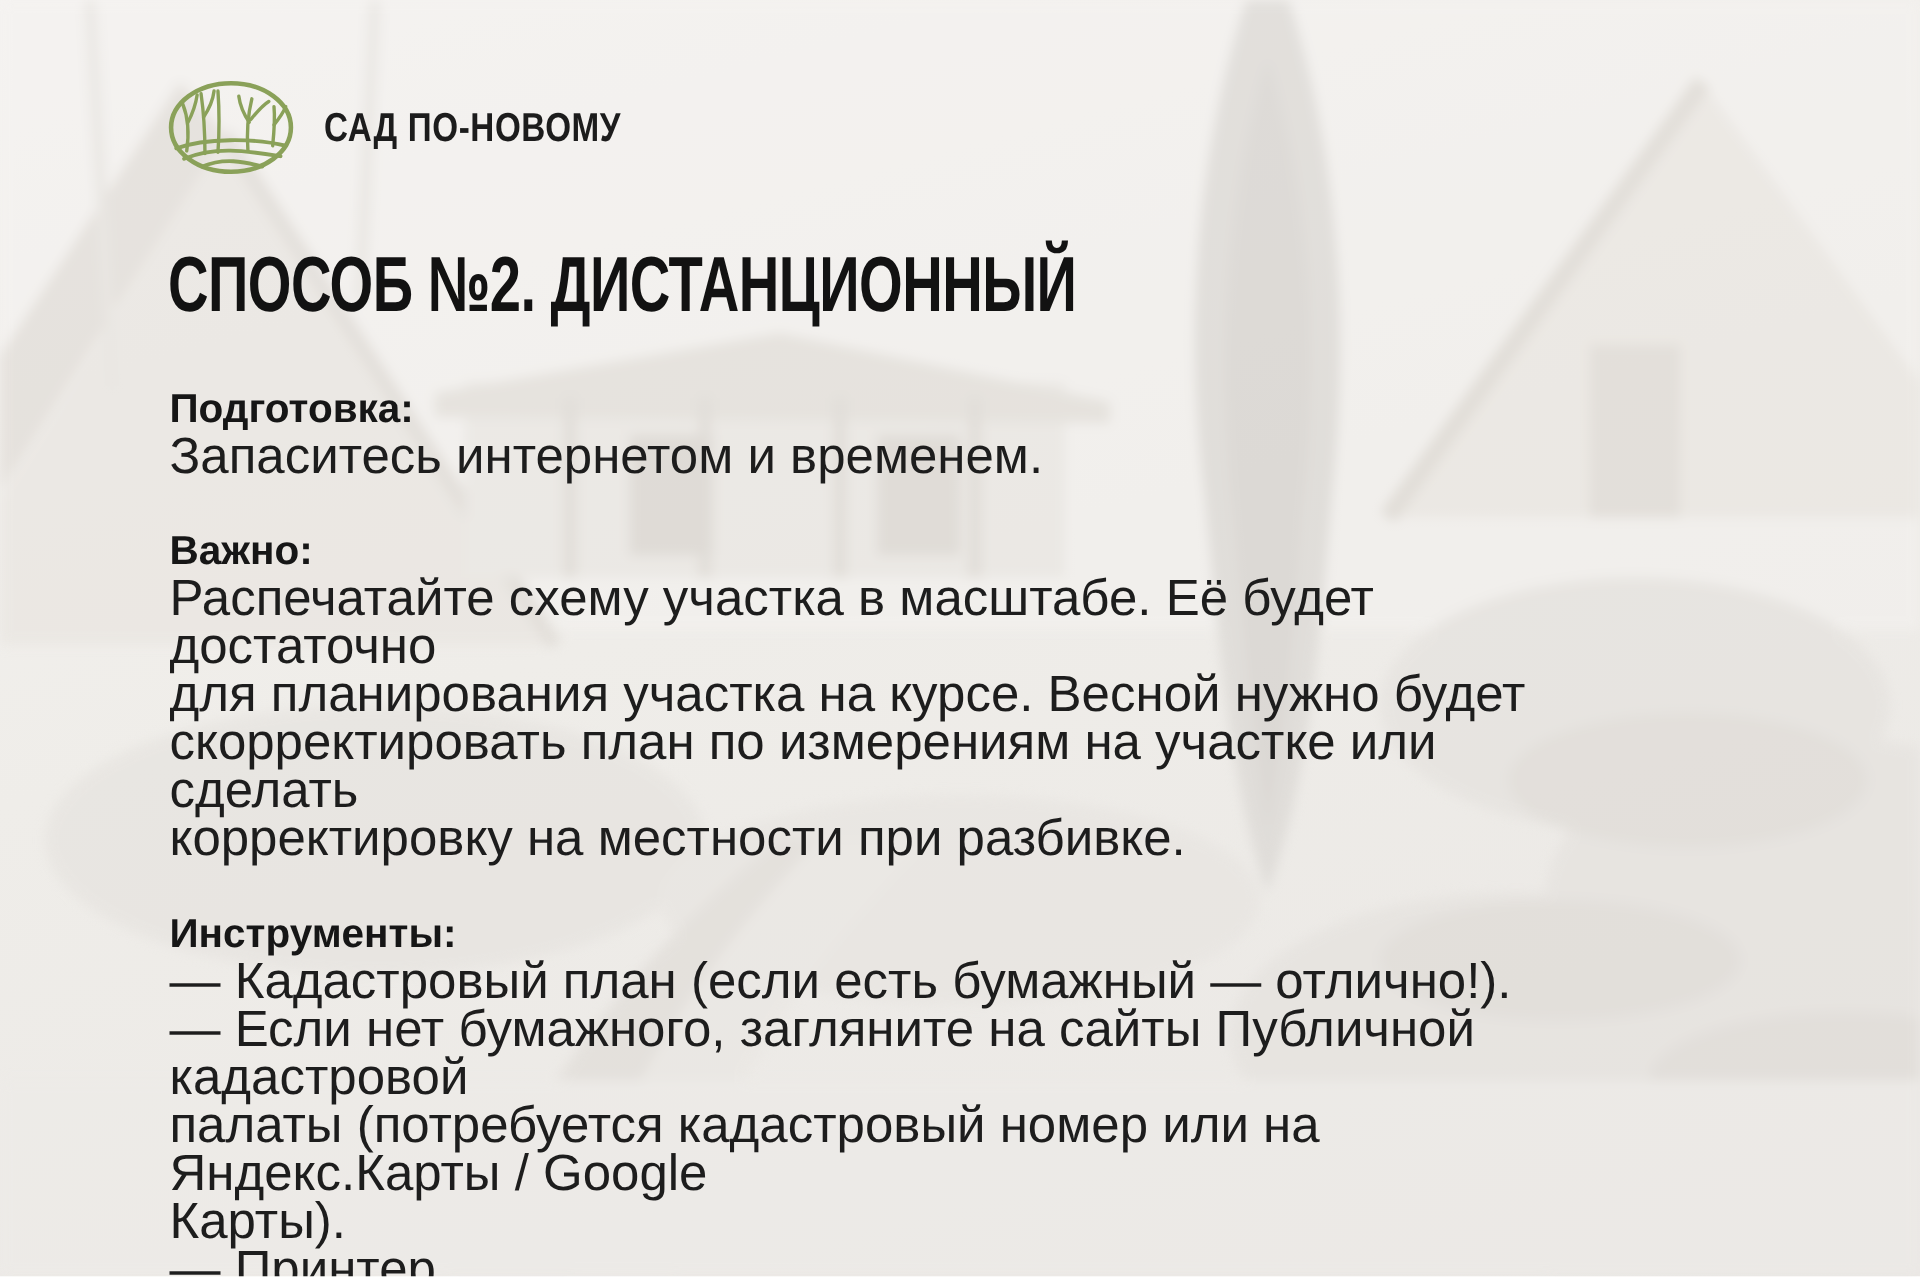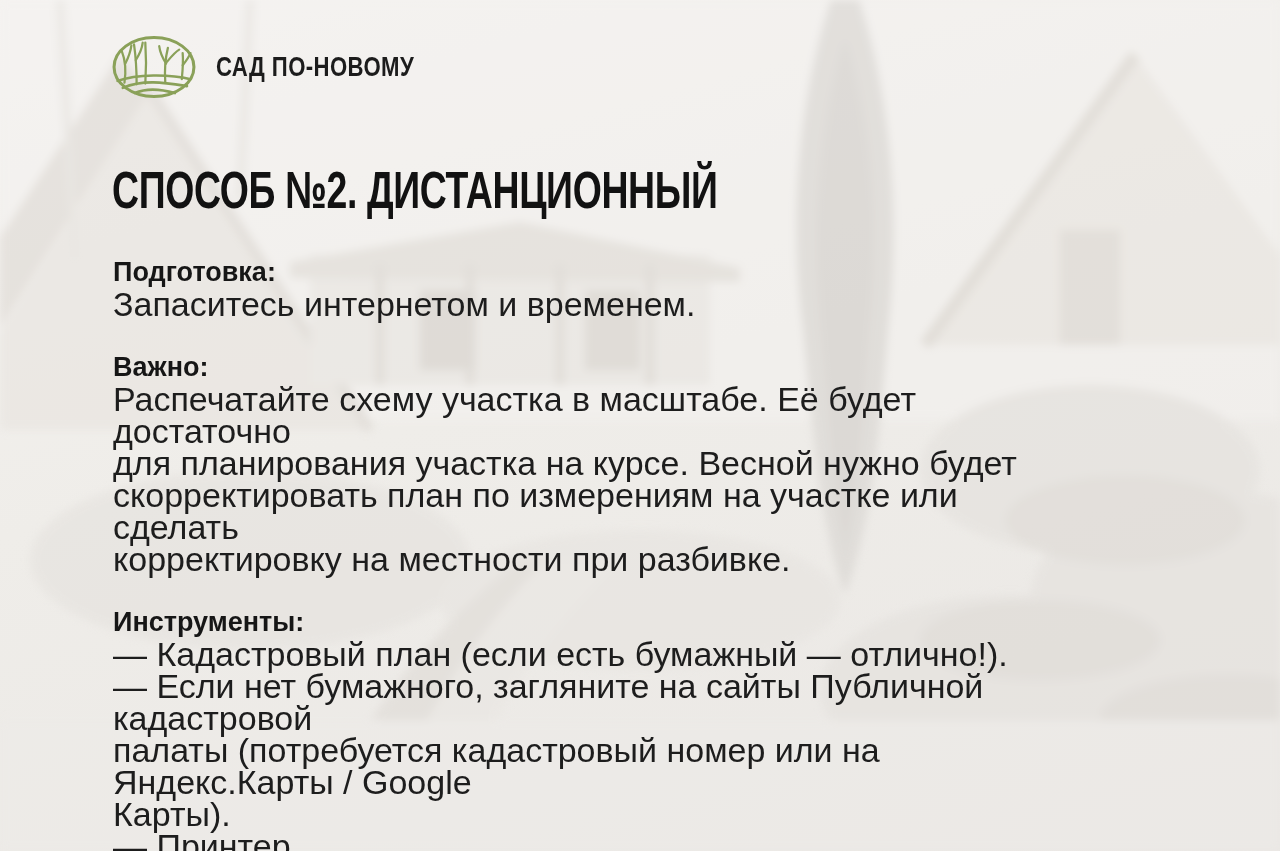--- a/index.html
+++ b/index.html
@@ -21,21 +21,21 @@
   
   .bg {
     position: absolute; inset: 0;
     filter: blur(4px);
     opacity: 0.55;
     pointer-events: none;
   }
 
   
   .brand {
-    position: absolute; left: 110px; top: 34px;
+    position: absolute; left: 110px; top: 52px;
     display: flex; align-items: center; gap: 18px;
   }
   .brand-logo { width: 88px; height: 66px; }
   .brand-name {
     font-size: 27px; font-weight: bold; color: #1c1c1c;
     letter-spacing: 0.5px; white-space: nowrap;
     transform: scaleX(0.82); transform-origin: left center;
   }
 
   

